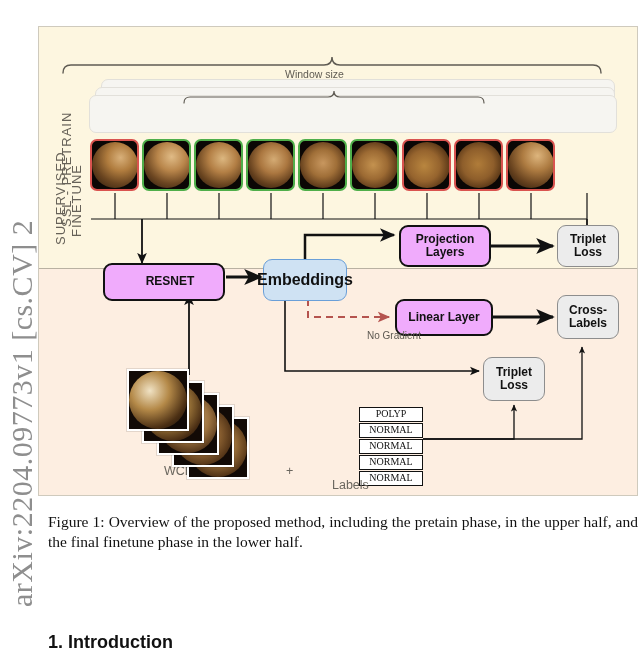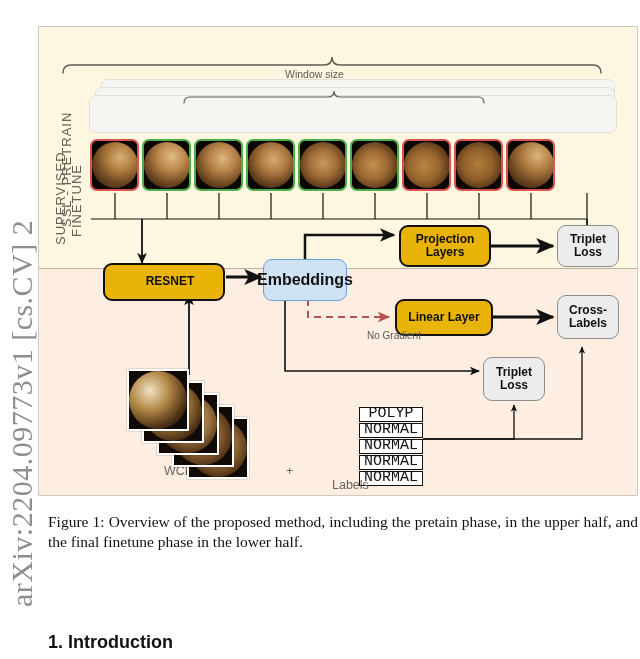--- a/index.html
+++ b/index.html
@@ -77,30 +77,30 @@
     position:absolute; left:50%; top:50%; width:46px; height:46px;
     margin:-23px 0 0 -23px; border-radius:50%;
   }
 
   
   .box{
     position:absolute; box-sizing:border-box; display:flex;
     align-items:center; justify-content:center; text-align:center;
     border-radius:9px; font-weight:bold; line-height:1.12;
   }
-  .box.black{border:2.2px solid #111; background:#eab308; color:#111; font-size:12px;}
+  .box.black{border:2.2px solid #111; background:#f0abfc; color:#111; font-size:12px;}
   .box.blue{border:1.8px solid #6a9fd8; background:#cfe2f3; color:#111; font-size:16px;}
   .box.gray{border:1.6px solid #8d8d8d; background:#ececec; color:#111; font-size:12px;}
 
   
   #labels-stack{position:absolute;left:320px;top:380px;width:64px;}
   .chip{
     border:1.4px solid #111; background:#fff; color:#111;
-    font-size:15px; text-align:center; height:13px; line-height:12px;
-    margin-bottom:1px; font-family:Liberation Mono, monospace;
+    font-size:10px; text-align:center; height:13px; line-height:12px;
+    margin-bottom:1px; font-family:Liberation Serif, serif;
   }
 
   
   .botlabel{position:absolute; color:#6a665e; font-size:12.5px;}
   #bl-wce{left:125px; top:437px;}
   #bl-plus{left:247px; top:437px;}
   #bl-labels{left:293px; top:451px;}
 
   
   .stackimg{

